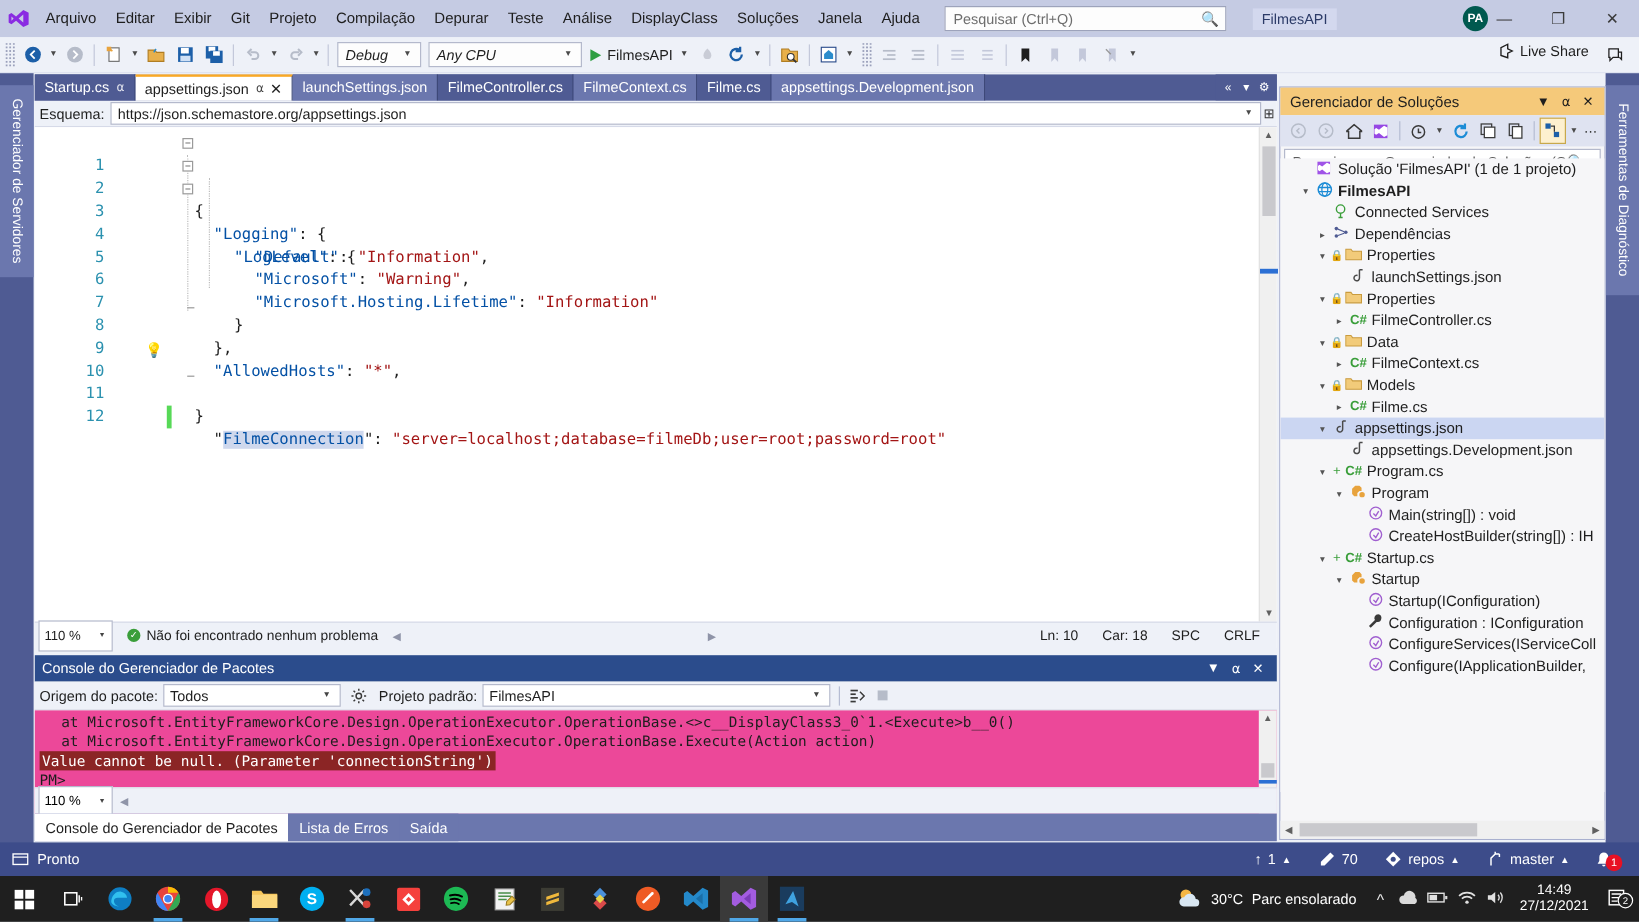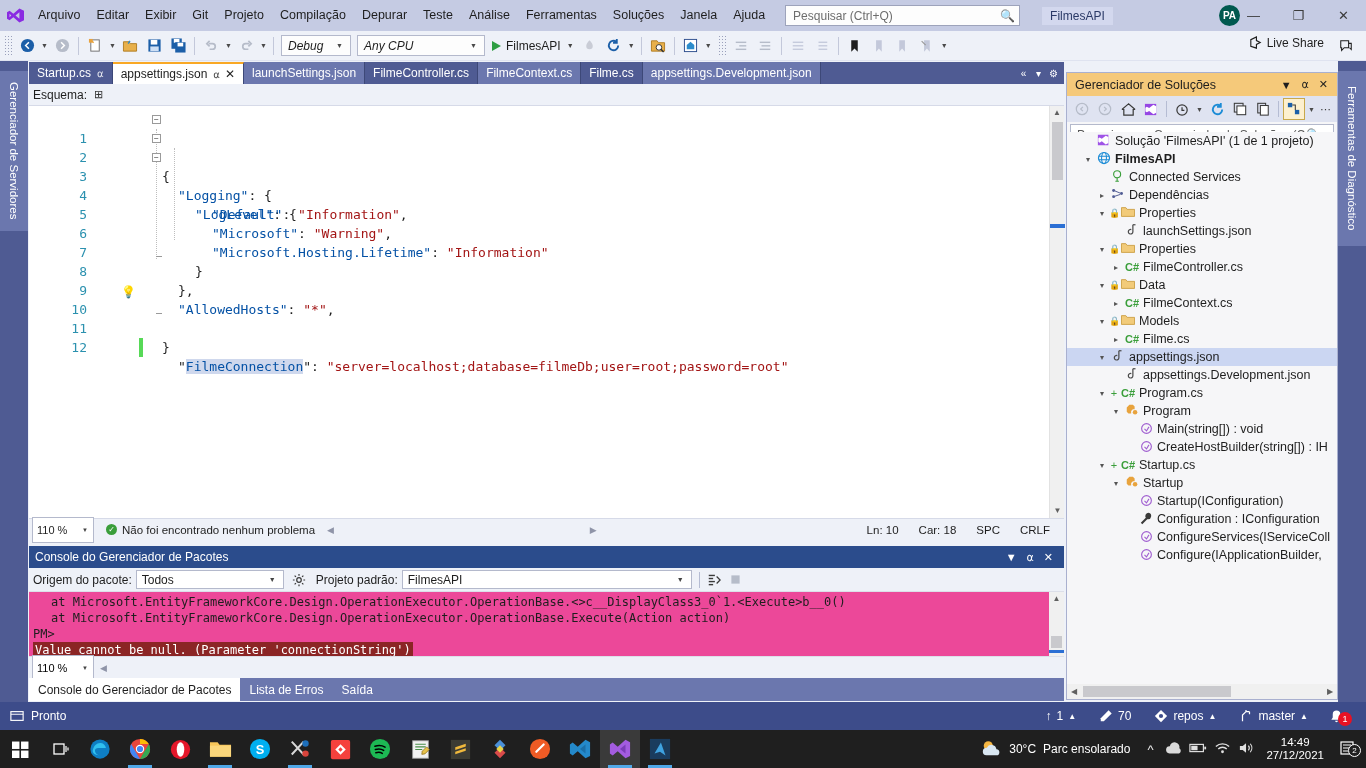--- a/index.html
+++ b/index.html
@@ -229,21 +229,21 @@
     <div class="menu">
       <div class="menu-item">Arquivo</div>
       <div class="menu-item">Editar</div>
       <div class="menu-item">Exibir</div>
       <div class="menu-item">Git</div>
       <div class="menu-item">Projeto</div>
       <div class="menu-item">Compilação</div>
       <div class="menu-item">Depurar</div>
       <div class="menu-item">Teste</div>
       <div class="menu-item">Análise</div>
-      <div class="menu-item">Ferramentas</div>
+      <div class="menu-item">DisplayClass</div>
       <div class="menu-item">Soluções</div>
       <div class="menu-item">Janela</div>
       <div class="menu-item">Ajuda</div>
     </div>
     <div class="qsearch">
       <div class="txt">Pesquisar (Ctrl+Q)</div>
       <div class="mag">🔍</div>
     </div>
     <div class="sol-name-chip">FilmesAPI</div>
     <div class="avatar">PA</div>
@@ -465,20 +465,24 @@
       </div>
       <div class="tabstrip-right">
         <div class="ic">«</div>
         <div class="ic">▾</div>
         <div class="ic">⚙</div>
       </div>
     </div>
 
     <div class="schemabar">
       <div class="lbl">Esquema:</div>
+      <div class="fld">
+        <div class="v">https://json.schemastore.org/appsettings.json</div>
+        <div class="ar">▼</div>
+      </div>
       <div class="split">⊞</div>
     </div>
 
     <div class="code-area">
       <div class="code-pane" style="padding-top:4px">
 
         <div class="vline" style="left:127px; top:23px; height:130px;"></div>
         <div class="vline" style="left:145px; top:42px; height:92px;"></div>
         <div style="position:absolute;left:127px;top:150px;width:6px;height:1px;background:#9a9a9a"></div>
         <div style="position:absolute;left:127px;top:207px;width:6px;height:1px;background:#9a9a9a"></div>
@@ -613,22 +617,22 @@
       <div class="se-tb">
         <svg width="11" height="11" viewBox="0 0 16 16">
             <rect x="2" y="2" width="12" height="12" fill="#b6bcc9"></rect>
           </svg>
       </div>
     </div>
 
     <div class="pmc-out">
       <div class="ln">at Microsoft.EntityFrameworkCore.Design.OperationExecutor.OperationBase.&lt;&gt;c__DisplayClass3_0`1.&lt;Execute&gt;b__0()</div>
       <div class="ln">at Microsoft.EntityFrameworkCore.Design.OperationExecutor.OperationBase.Execute(Action action)</div>
+      <div class="ln" style="padding-left:4px"><span class="err">Value cannot be null. (Parameter 'connectionString')</span></div>
       <div class="ln prompt">PM&gt;</div>
-      <div class="ln" style="padding-left:4px"><span class="err">Value cannot be null. (Parameter 'connectionString')</span></div>
     </div>
     <div class="pmc-scroll">
       <div class="up">▲</div>
       <div class="thumb"></div>
       <div class="mark"></div>
       <div class="dn" style="position:absolute;bottom:0;width:15px">▼</div>
     </div>
 
     <div class="pmc-bottom">
       <div class="zoombox">

